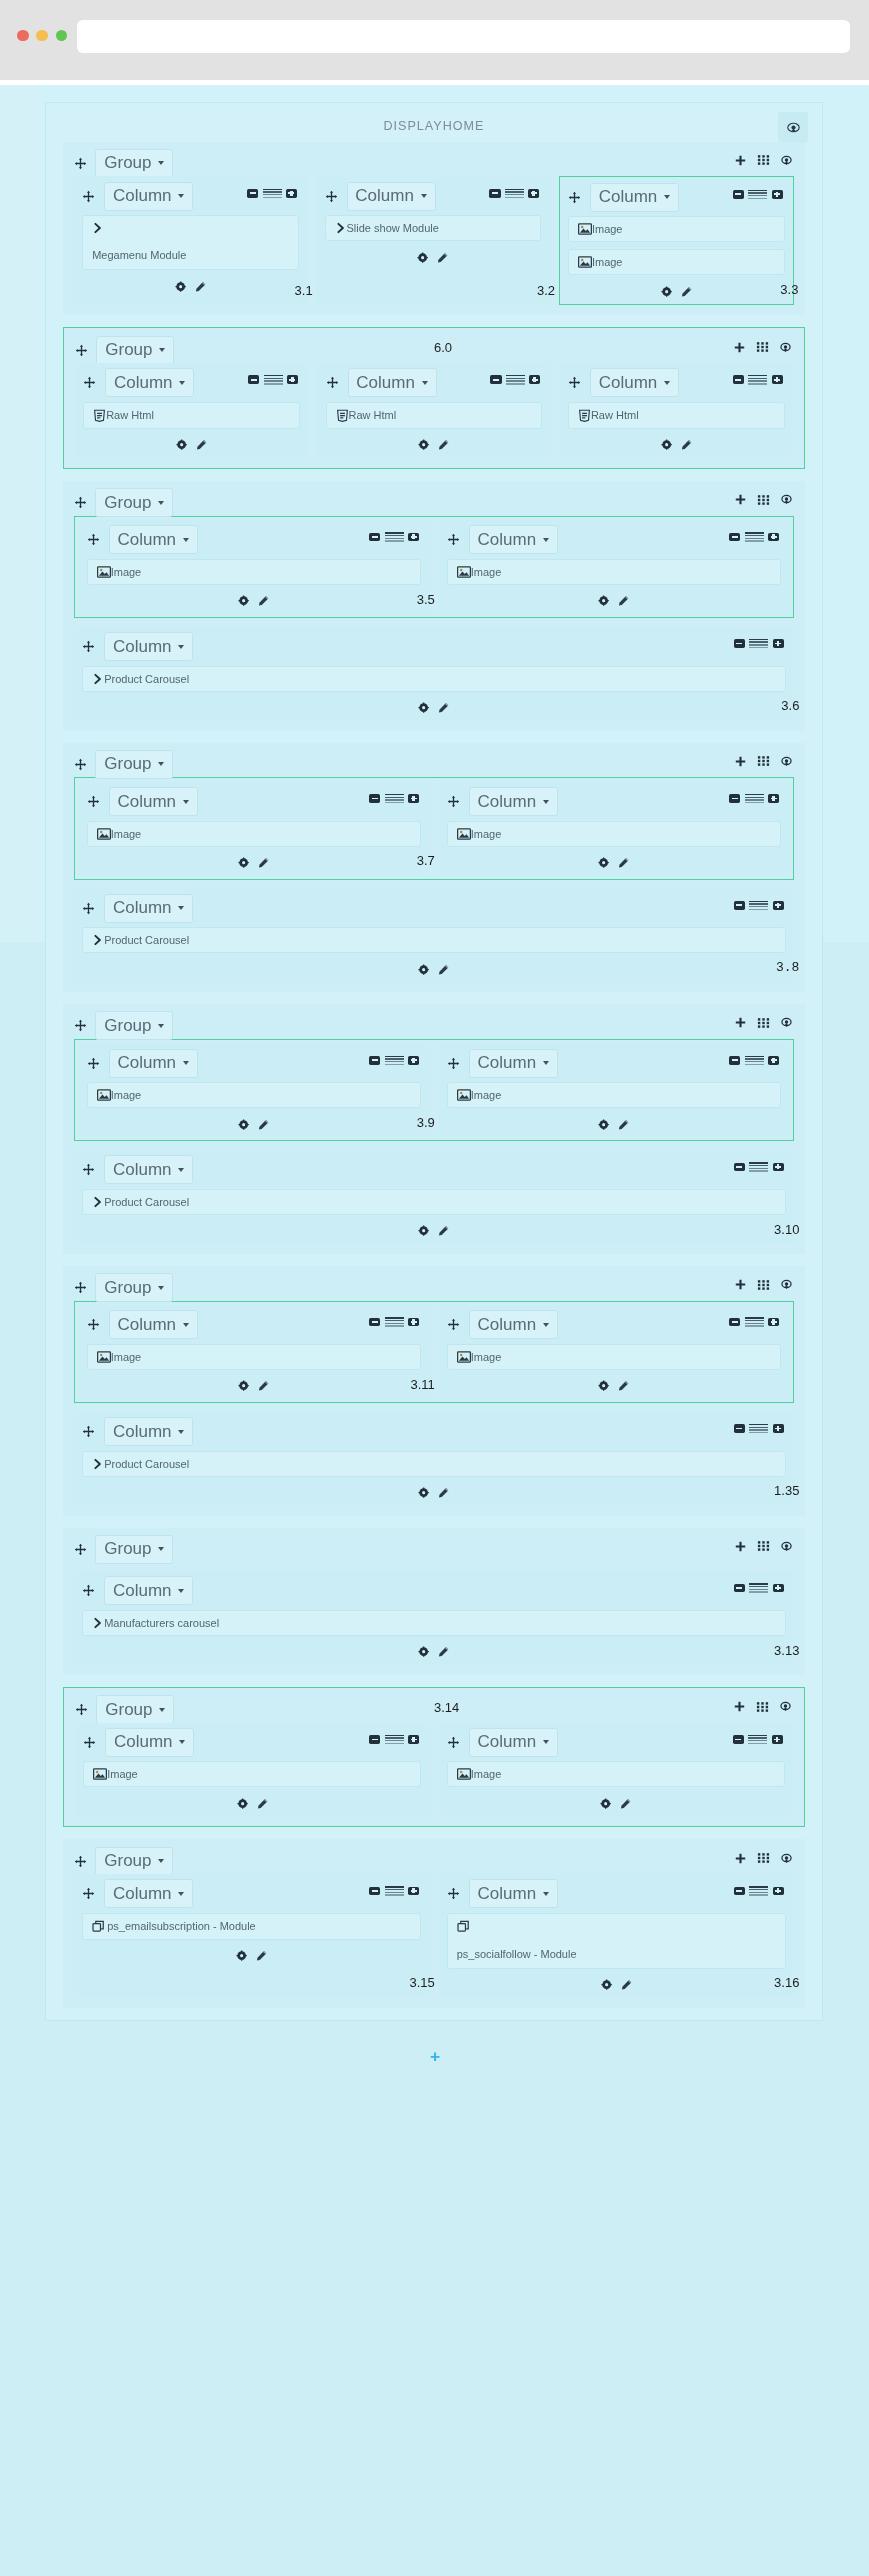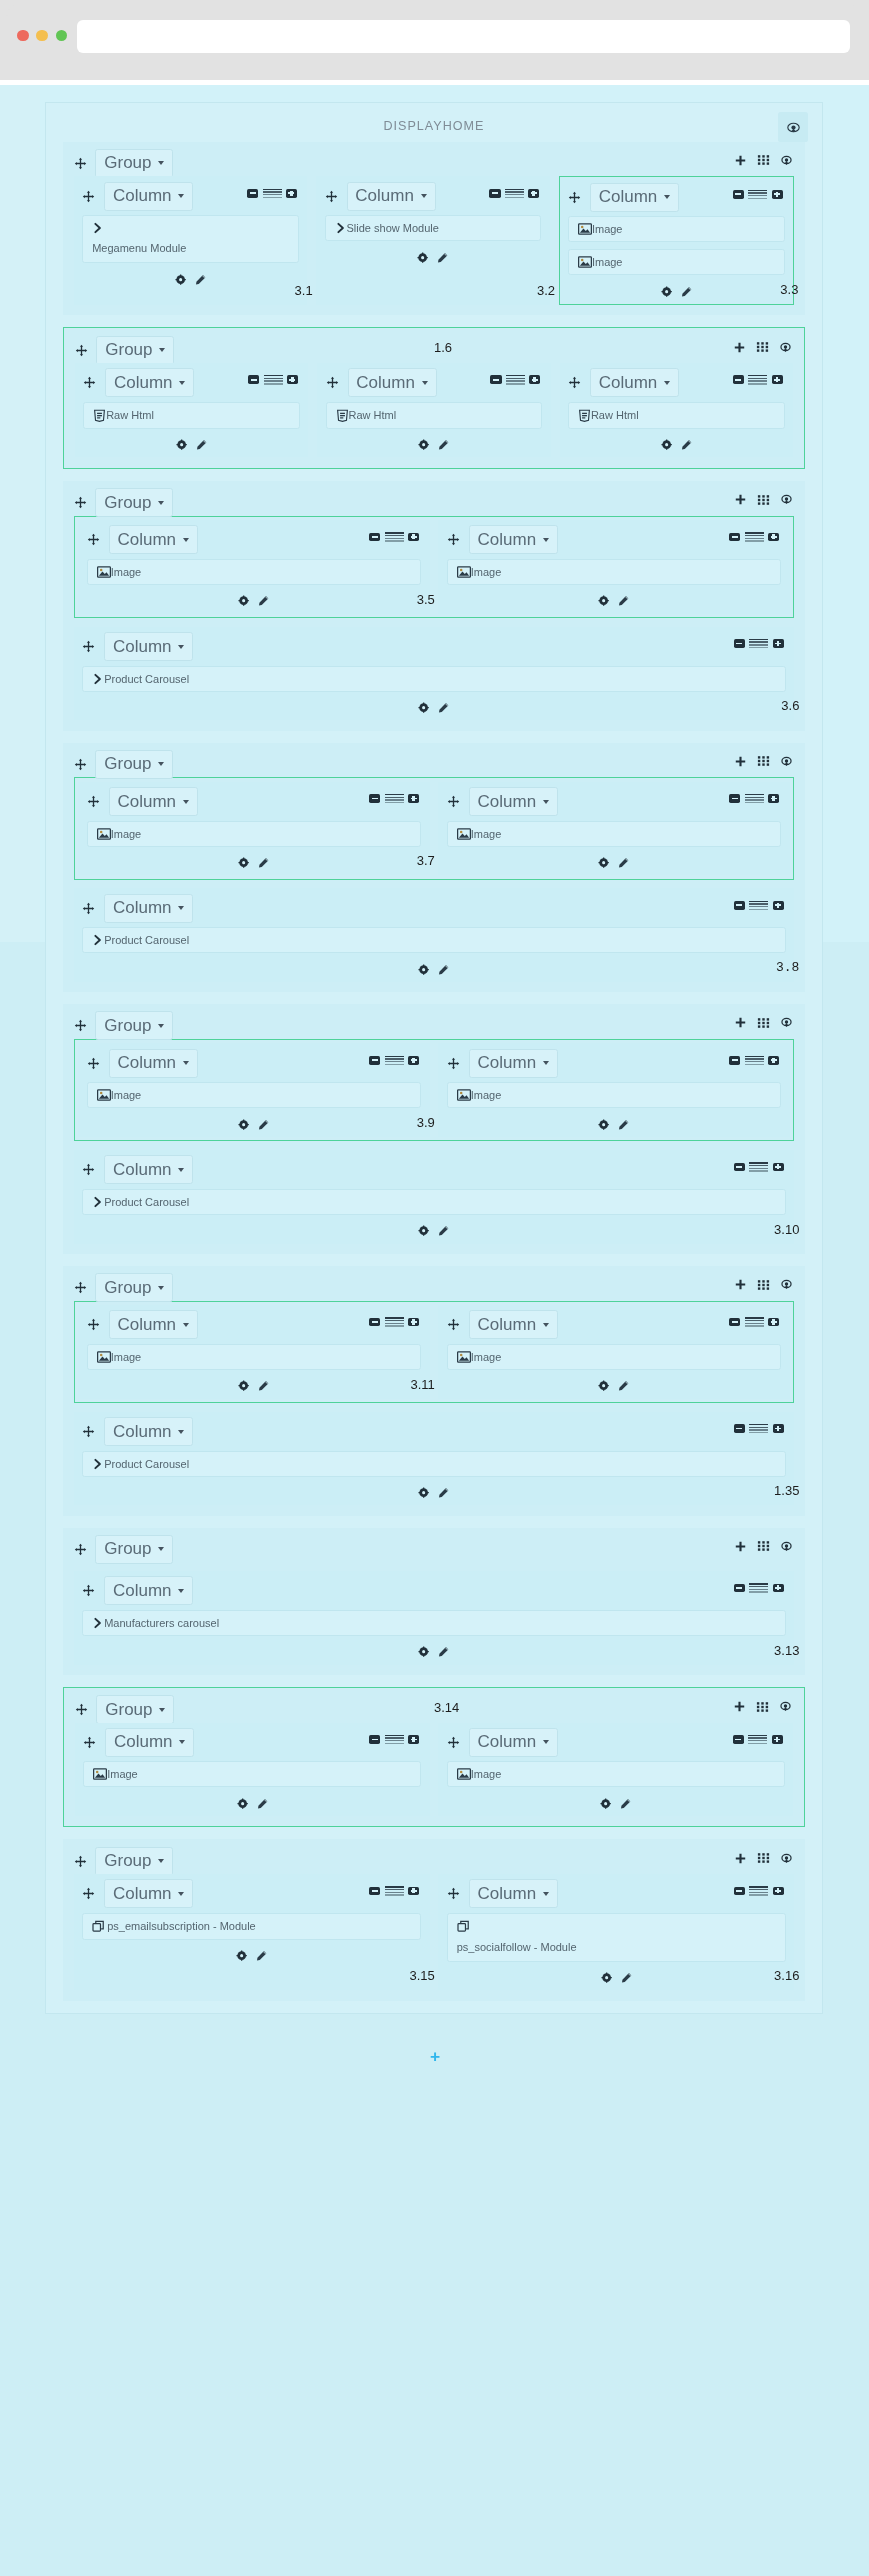--- a/index.html
+++ b/index.html
@@ -87,21 +87,21 @@
   .col-head { display: flex; align-items: center; height: 24px; position: relative; margin-bottom: 7px; }
   .col-tools { position: absolute; right: 1.7px; top: 4.3px; display: flex; align-items: center; gap: 4.3px; }
 
   .widget {
     border: 0.9px solid #c0e6ef; background: #d5f2f9; border-radius: 2.6px;
     padding: 6px 8.7px; font-size: 11px; color: #54656f;
     display: flex; align-items: center; margin-bottom: 7px;
     min-height: 26px;
   }
   .widget.stack { display: block; }
-  .widget.stack .wlabel { display: block; margin-top: 6px; line-height: 1.25; }
+  .widget.stack .wlabel { display: block; margin-top: 13px; line-height: 1.25; }
 
   .col-foot { display: flex; justify-content: center; gap: 8.7px; padding: 3.5px 0 1.7px 0; }
 
   .tag {
     position: absolute; font-size: 13px; color: #1d1d1d; font-weight: 400;
   }
 
   
   .ico { display: inline-block; line-height: 1; color: #21303a; }
   .ico svg { display: block; }
@@ -385,21 +385,21 @@
               </span>
               <span class="ico">
                 <svg width="13" height="13" viewBox="0 0 16 16">
                   <ellipse cx="8" cy="7.4" rx="5.6" ry="4.4" fill="none" stroke="#21303a" stroke-width="1.5"></ellipse>
                   <circle cx="8" cy="7.4" r="2.1" fill="#21303a"></circle>
                   <path d="M8 8.8 L8 12.2 M6.4 10.7 L8 12.5 L9.6 10.7" stroke="#21303a" stroke-width="1.4" fill="none"></path>
                 </svg>
               </span>
             </div>
           </div>
-          <span class="tag" style="left: 50%; top: 12px;">1.6</span>
+          <span class="tag" style="left: 50%; top: 12px;">6.0</span>
           <div class="cols">
             <div class="col">
               <div class="col-head">
                 <span class="ico move-ico">
                   <svg width="13" height="13" viewBox="0 0 16 16">
                     <path d="M8 1 L10 3.5 H8.8 V7.2 H12.5 V6 L15 8 L12.5 10 V8.8 H8.8 V12.5 H10 L8 15 L6 12.5 H7.2 V8.8 H3.5 V10 L1 8 L3.5 6 V7.2 H7.2 V3.5 H6 Z" fill="#21303a"></path>
                   </svg>
                 </span>
                 <span class="pill">
                   <span>Column</span>

